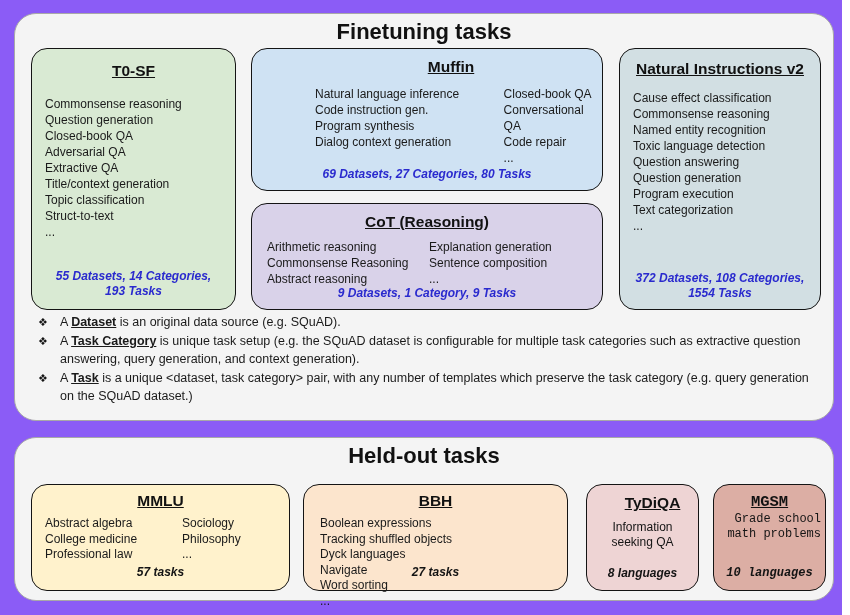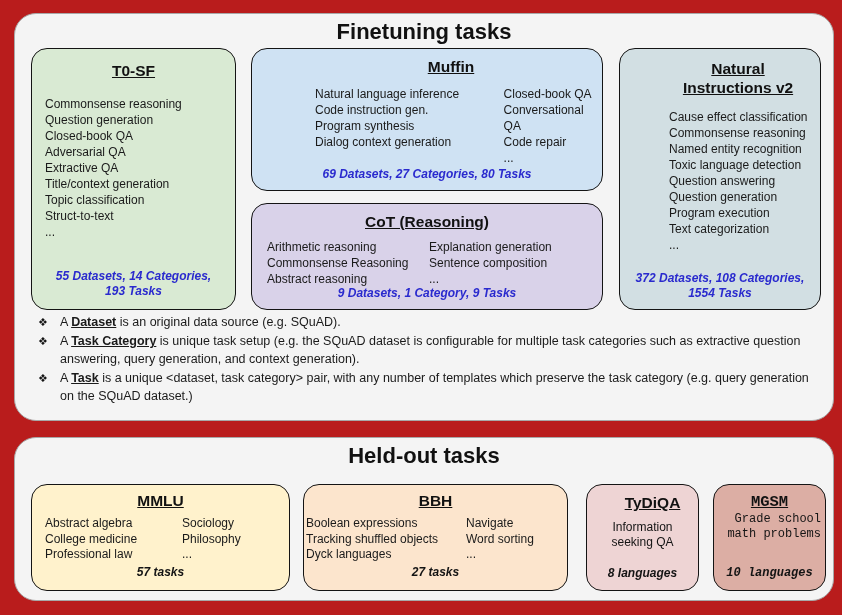--- a/index.html
+++ b/index.html
@@ -1,16 +1,16 @@
 <!DOCTYPE html>
 <html><head>
 <meta charset="utf-8">
 <style>
   html,body{margin:0;padding:0;background:#ffffff;}
-  .canvas{position:relative;width:842px;height:615px;background:#b91c1c;
+  .canvas{position:relative;width:842px;height:615px;background:#8b5cf6;
           font-family:"Liberation Sans","DejaVu Sans",sans-serif;color:#141414;overflow:hidden;}
   .panel{position:absolute;background:#f4f4f4;border:1.6px solid #a8a8a8;border-radius:22px;box-sizing:border-box;}
   #panel-finetuning{left:14px;top:13px;width:820px;height:408px;}
   #panel-heldout{left:14px;top:437px;width:820px;height:164px;}
   .panel-title{position:absolute;top:5px;left:0;right:0;text-align:center;
                font-size:22px;font-weight:700;color:#111;}
   .box{position:absolute;border:1.6px solid #141414;border-radius:16px;box-sizing:border-box;}
   .box-title{text-align:center;font-weight:700;font-size:15.5px;color:#111;
              text-decoration:underline;line-height:19px;}
   .list{font-size:12px;line-height:16px;color:#1a1a1a;}
@@ -26,39 +26,39 @@
   #box-muffin{left:236px;top:34px;width:352px;height:143px;background:#cfe2f3;padding-left:48px;}
   #box-muffin .box-title{margin-top:8px;}
   #box-muffin .cols{margin:10px 0 0 15px;}
   #box-muffin .col-left{width:193px;}
   #box-muffin .stats{bottom:8px;}
   #box-cot{left:236px;top:189px;width:352px;height:107px;background:#d9d2e9;}
   #box-cot .box-title{margin-top:8px;}
   #box-cot .cols{margin:8px 0 0 15px;}
   #box-cot .col-left{width:162px;}
   #box-cot .stats{bottom:8px;}
-  #box-niv2{left:604px;top:34px;width:202px;height:262px;background:#d2dfe3;padding-left:36px;}
+  #box-niv2{left:604px;top:34px;width:202px;height:262px;background:#d2dfe3;}
   #box-niv2 .box-title{margin:10px 14px 0 14px;}
   #box-niv2 .list{margin:12px 0 0 13px;}
   #box-niv2 .stats{bottom:8px;}
   
   .bullets{position:absolute;left:23px;top:299px;width:775px;font-size:12.5px;line-height:18px;color:#1a1a1a;}
   .bullet{display:flex;margin-bottom:1px;}
   .bullet .glyph{width:22px;flex:0 0 22px;font-size:11px;color:#141414;}
   .bullet .btext{flex:1;}
   .term{font-weight:700;text-decoration:underline;}
   
   #box-mmlu{left:16px;top:46px;width:259px;height:107px;background:#fff2cc;}
   #box-mmlu .box-title{margin-top:6px;}
   #box-mmlu .cols{margin:6px 0 0 13px;}
   #box-mmlu .col-left{width:137px;}
   #box-mmlu .stats{bottom:10px;}
   #box-bbh{left:288px;top:46px;width:265px;height:107px;background:#fce5cd;}
   #box-bbh .box-title{margin-top:6px;}
-  #box-bbh .cols{margin:6px 0 0 2px;}
+  #box-bbh .cols{margin:6px 0 0 16px;flex-direction:column;}
   #box-bbh .col-left{width:160px;}
   #box-bbh .stats{bottom:10px;}
   #box-tydiqa{left:571px;top:46px;width:113px;height:107px;background:#eed4d4;}
   #box-tydiqa .box-title{margin-top:8px;padding-left:20px;}
   #box-tydiqa .body{margin:8px 6px 0 6px;text-align:center;font-size:12px;line-height:15px;}
   #box-tydiqa .stats{bottom:9px;}
   #box-mgsm{left:698px;top:46px;width:113px;height:107px;background:#dcaea4;font-family:Liberation Mono, monospace;}
   #box-mgsm .box-title{margin-top:8px;}
   #box-mgsm .body{margin:0 4px 0 4px;text-align:right;font-size:12px;line-height:15px;}
   #box-mgsm .stats{bottom:9px;}

